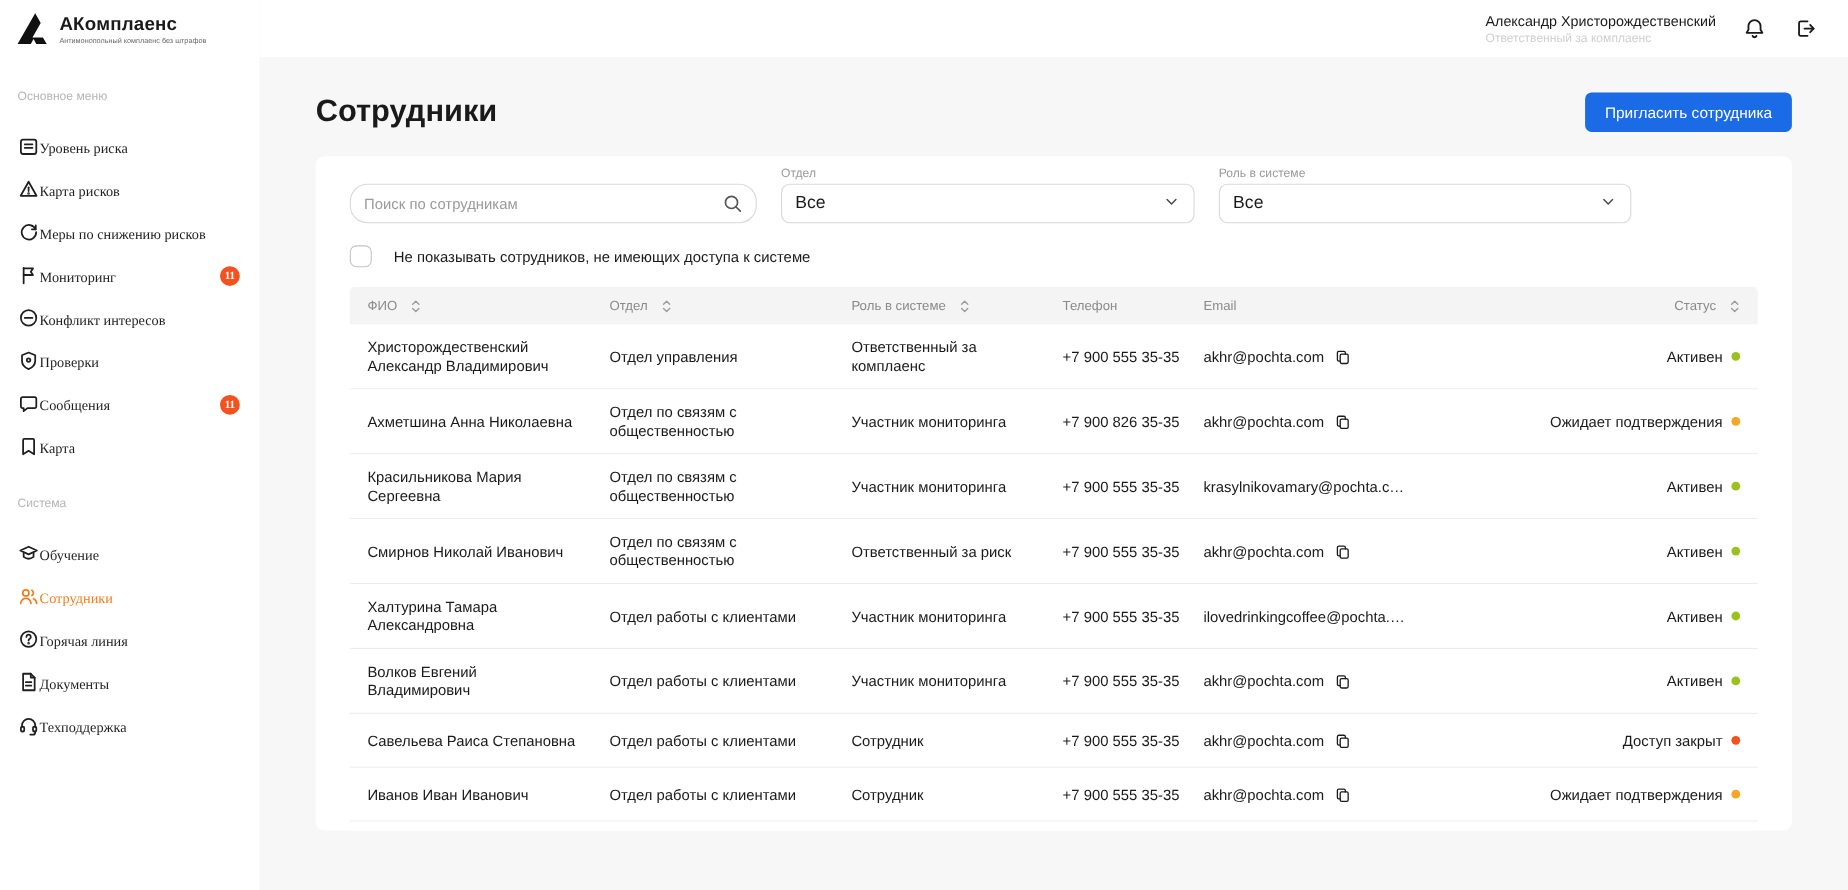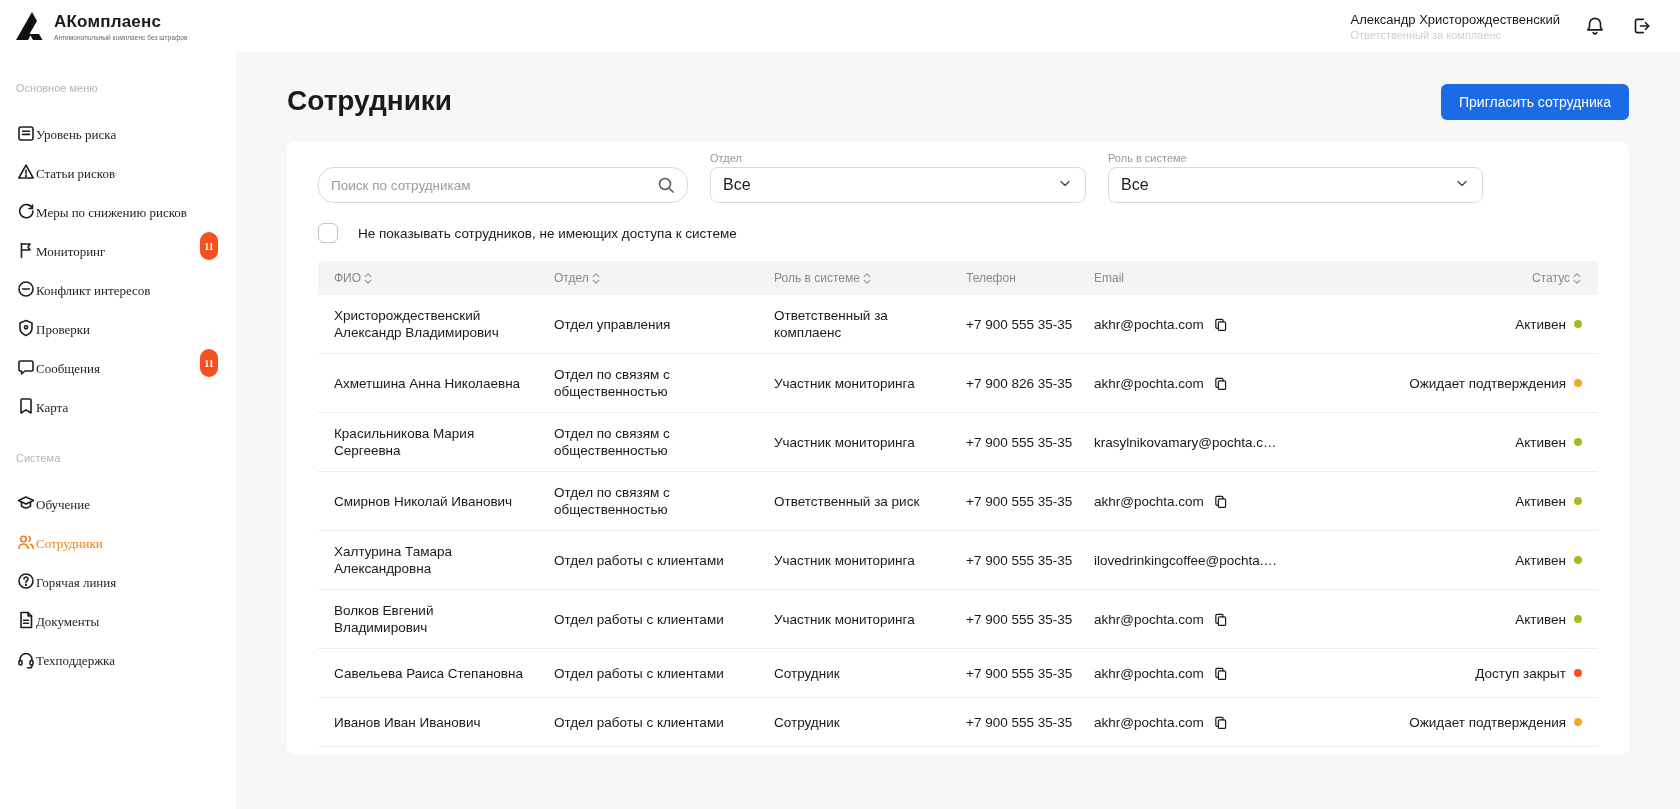--- a/index.html
+++ b/index.html
@@ -19,21 +19,21 @@
   .brand-name { font-size: 17px; font-weight: 700; letter-spacing: .2px; }
   .brand-tagline { font-size: 6.6px; color: #6a6a6a; margin-top: 2px; white-space: nowrap; }
   .section-title { font-size: 11px; color: #b5b5b5; padding: 0 16px; margin-top: 30px; margin-bottom: 10px; }
   .nav-item {
     height: 39px; display: flex; align-items: flex-end; 
     padding: 0 18px 0 16px; cursor: pointer; font-size: 13px; font-weight: 500; color: #1f1f1f; font-family: Liberation Serif, serif;
   }
   .nav-item svg { flex-shrink: 0; }
   .nav-item.active { color: #EF7F1A; }
   .badge {
-    margin-left: auto; min-width: 18px; height: 28px; border-radius: 9px;
+    margin-left: auto; min-width: 18px; height: 18px; border-radius: 9px;
     background: #F4511E; color: #fff; font-size: 10px; font-weight: 700;
     display: flex; align-items: center; justify-content: center; padding: 0 4px;
   }
 
   
   .main { flex: 1; display: flex; flex-direction: column; min-width: 0; }
   .topbar {
     height: 52px; background: #ffffff; display: flex; align-items: center;
     justify-content: flex-end; gap: 24px; padding-right: 28px; flex-shrink: 0;
   }
@@ -80,21 +80,21 @@
     width: 20px; height: 20px; border: 1.5px solid #c4c4c4; border-radius: 6px;
     background: #fff; cursor: pointer; flex-shrink: 0;
   }
   .checkbox-label { font-size: 13.5px; color: #1a1a1a; }
 
   
   .table { margin-top: 18px; }
   .grid { display: grid; grid-template-columns: 220px 220px 192px 128px 210px 1fr; }
   .thead { background: #f4f4f5; height: 34px; align-items: center; border-radius: 4px 4px 0 0; }
   .th {
-    display: flex; align-items: center; gap: 2px; padding-left: 16px;
+    display: flex; align-items: center; gap: 12px; padding-left: 16px;
     font-size: 12px; color: #8a8a8a; cursor: pointer; white-space: nowrap;
   }
   .th.right { justify-content: flex-end; padding-right: 16px; padding-left: 0; }
   .sort { color: #9a9a9a; flex-shrink: 0; }
   .trow { background: #fff; border-bottom: 1px solid #ececec; align-items: center; min-height: 49px; cursor: pointer; }
   .td { padding: 12px 8px 12px 16px; font-size: 13.5px; line-height: 17px; color: #1a1a1a; }
   .td.nowrap { white-space: nowrap; }
   .td.email-cell { display: flex; align-items: center; gap: 8px; white-space: nowrap; overflow: hidden; }
   .copy-btn { color: #1a1a1a; cursor: pointer; display: flex; flex-shrink: 0; }
   .td.status-cell { display: flex; align-items: center; justify-content: flex-end; gap: 8px; padding-right: 16px; white-space: nowrap; }
@@ -124,21 +124,21 @@
           <path d="M6.5 8.2h7M6.5 11.4h7"></path>
         </svg>
       <span>Уровень риска</span>
     </div>
     <div class="nav-item">
       <svg width="20" height="20" viewBox="0 0 20 20" fill="none" stroke="currentColor" stroke-width="1.6" stroke-linecap="round" stroke-linejoin="round">
           <path d="M10 3.2 2.8 16h14.4L10 3.2z"></path>
           <path d="M10 8.3v3.4"></path>
           <circle cx="10" cy="13.9" r="0.4" fill="currentColor"></circle>
         </svg>
-      <span>Статьи рисков</span>
+      <span>Карта рисков</span>
     </div>
     <div class="nav-item">
       <svg width="20" height="20" viewBox="0 0 20 20" fill="none" stroke="currentColor" stroke-width="1.6" stroke-linecap="round" stroke-linejoin="round">
           <path d="M16.5 4v3.5H13"></path>
           <path d="M16.3 7.4A6.6 6.6 0 1 0 16.9 10"></path>
         </svg>
       <span>Меры по снижению рисков</span>
     </div>
     <div class="nav-item">
       <svg width="20" height="20" viewBox="0 0 20 20" fill="none" stroke="currentColor" stroke-width="1.6" stroke-linecap="round" stroke-linejoin="round">

